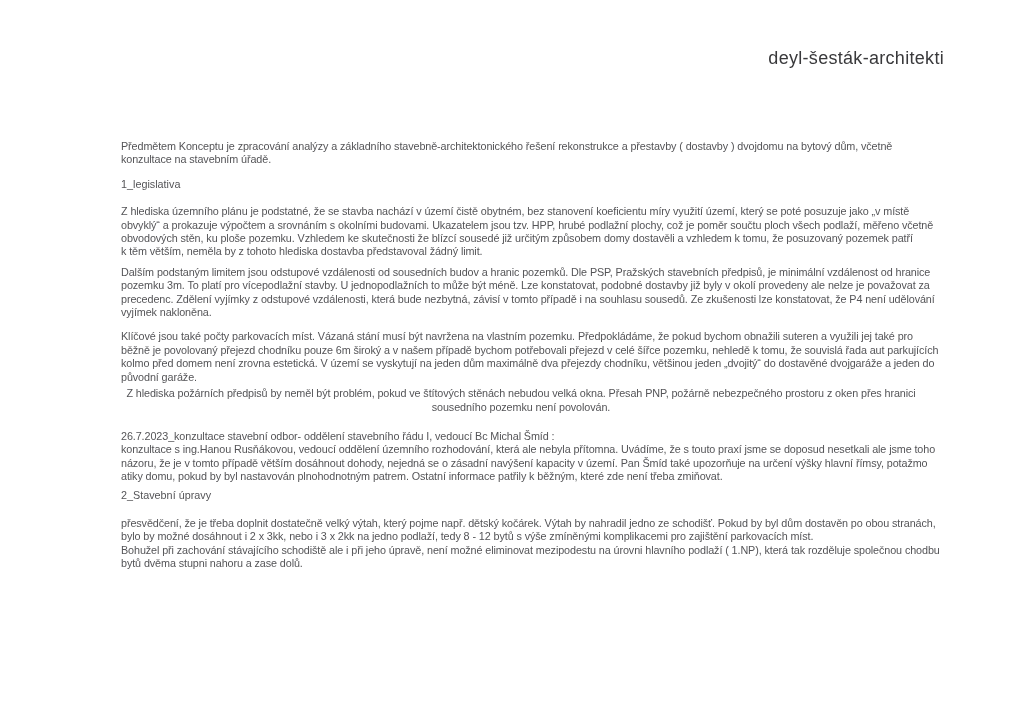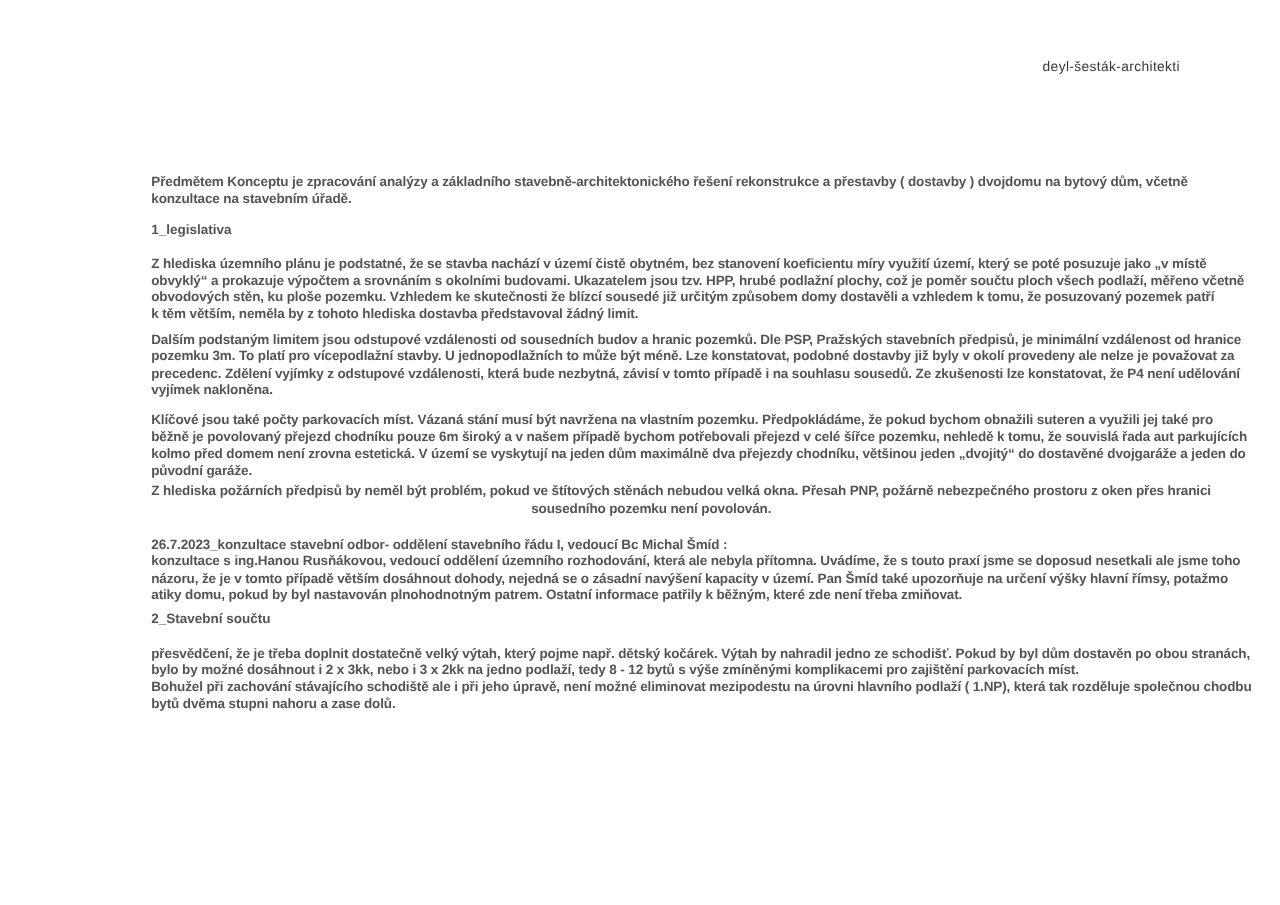--- a/index.html
+++ b/index.html
@@ -11,34 +11,33 @@
     width: 1024px;
     height: 724px;
     position: relative;
     overflow: hidden;
     font-family: "Liberation Sans", sans-serif;
   }
   .brand {
     position: absolute;
     top: 48px;
     right: 80px;
-    font-size: 11px;
+    font-size: 18px;
     letter-spacing: 0.3px;
     color: #39393b;
   }
   .doc {
     position: absolute;
     left: 121px;
     top: 140px;
     width: 800px;
     color: #545457;
     font-size: 10.8px;
     line-height: 13.4px;
     letter-spacing: -0.1px;
-    font-weight: bold;
   }
   .block { margin: 0; }
   .line { white-space: nowrap; }
   .heading .line { letter-spacing: 0; }
   .mb3  { margin-bottom: 3px;  }
   .mb5  { margin-bottom: 5px;  }
   .mb7  { margin-bottom: 7px;  }
   .mb11 { margin-bottom: 11px; }
   .mb14 { margin-bottom: 14px; }
   .mb15 { margin-bottom: 15px; }
@@ -87,21 +86,21 @@
   </div>
 
   <div class="block mb5">
     <div class="line">26.7.2023_konzultace stavební odbor- oddělení stavebního řádu I, vedoucí Bc Michal Šmíd :</div>
     <div class="line">konzultace s ing.Hanou Rusňákovou, vedoucí oddělení územního rozhodování, která ale nebyla přítomna. Uvádíme, že s touto praxí jsme se doposud nesetkali ale jsme toho</div>
     <div class="line">názoru, že je v tomto případě větším dosáhnout dohody, nejedná se o zásadní navýšení kapacity v území. Pan Šmíd také upozorňuje na určení výšky hlavní římsy, potažmo</div>
     <div class="line">atiky domu, pokud by byl nastavován plnohodnotným patrem. Ostatní informace patřily k běžným, které zde není třeba zmiňovat.</div>
   </div>
 
   <div class="block heading mb15">
-    <div class="line">2_Stavební součtu</div>
+    <div class="line">2_Stavební úpravy</div>
   </div>
 
   <div class="block">
     <div class="line">přesvědčení, že je třeba doplnit dostatečně velký výtah, který pojme např. dětský kočárek. Výtah by nahradil jedno ze schodišť. Pokud by byl dům dostavěn po obou stranách,</div>
     <div class="line">bylo by možné dosáhnout i 2 x 3kk, nebo i 3 x 2kk na jedno podlaží, tedy 8 - 12 bytů s výše zmíněnými komplikacemi pro zajištění parkovacích míst.</div>
     <div class="line">Bohužel při zachování stávajícího schodiště ale i při jeho úpravě, není možné eliminovat mezipodestu na úrovni hlavního podlaží ( 1.NP), která tak rozděluje společnou chodbu</div>
     <div class="line">bytů dvěma stupni nahoru a zase dolů.</div>
   </div>
 
 </div>

